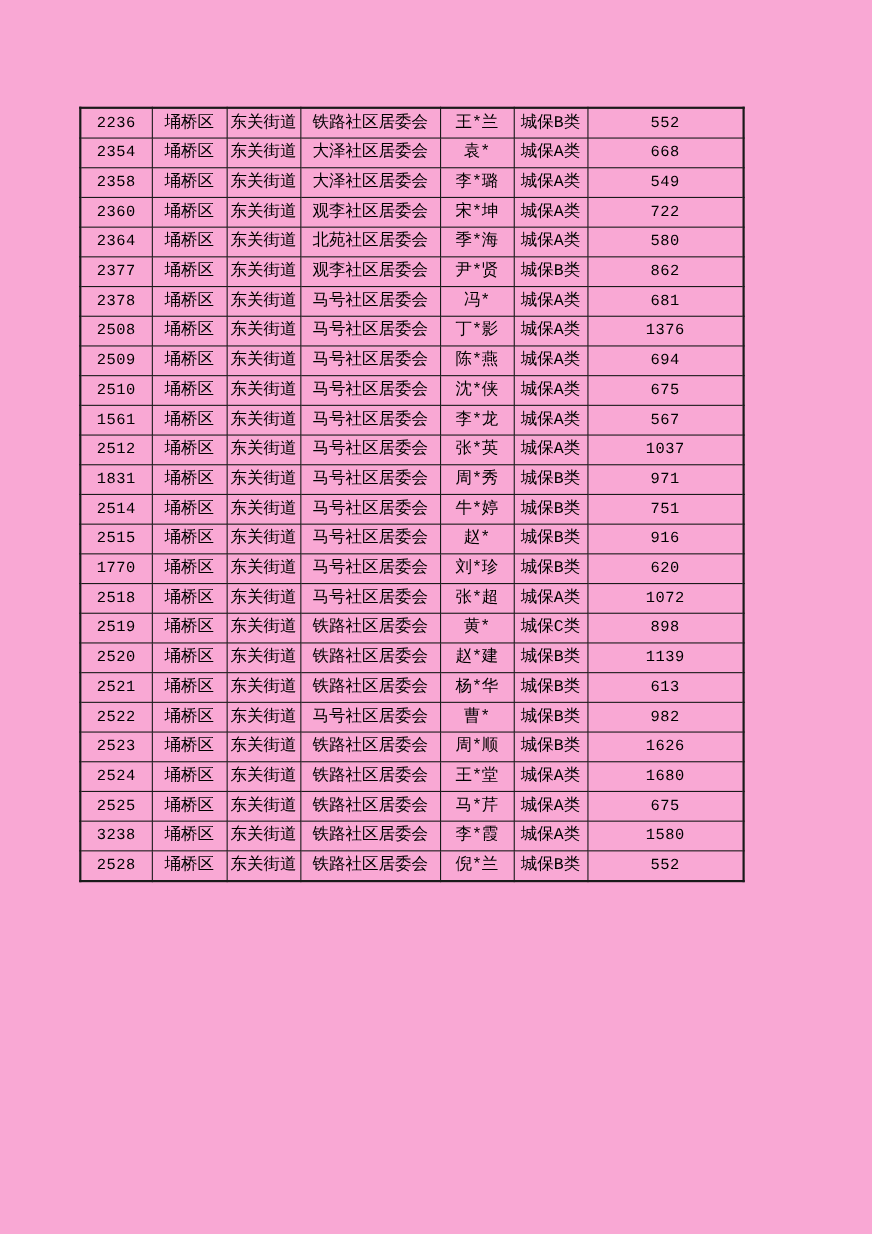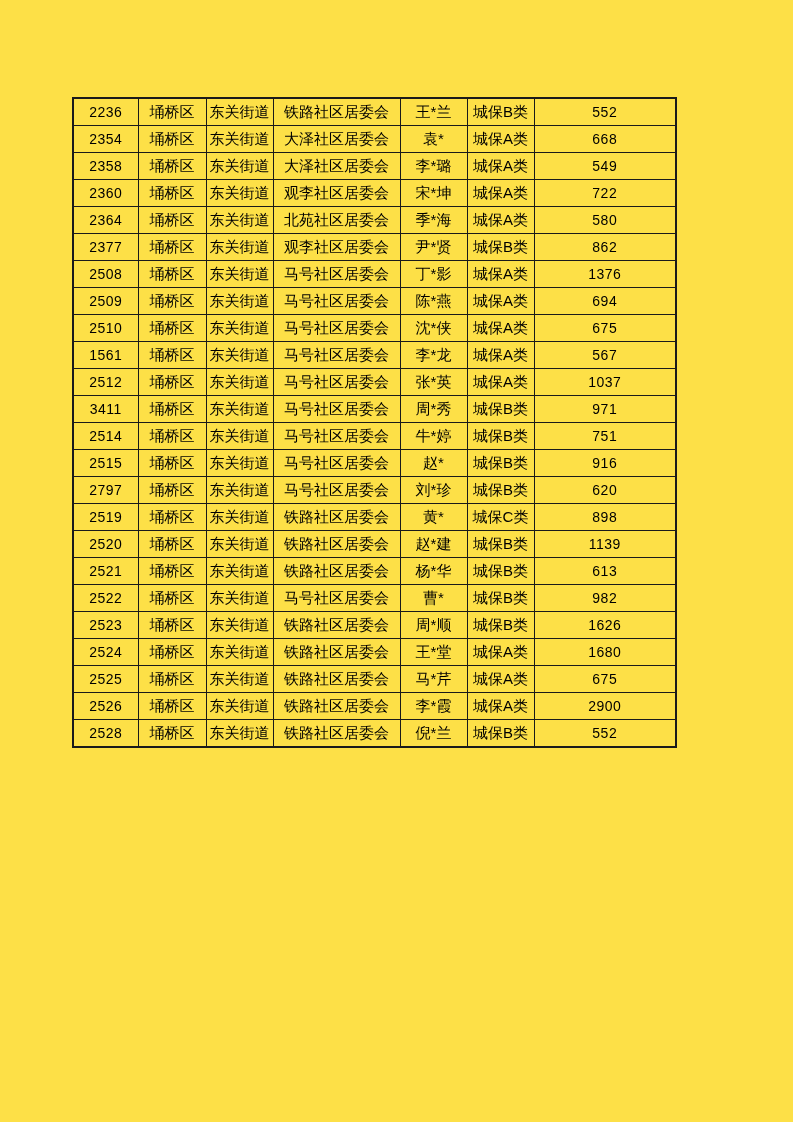--- a/index.html
+++ b/index.html
@@ -4,23 +4,23 @@
 <style>
   html, body {
     margin: 0;
     padding: 0;
     background: #ffffff;
   }
   .page {
     position: relative;
     width: 793px;
     height: 1122px;
-    background: #fde047;
+    background: #f9a8d4;
     overflow: hidden;
-    font-family: Liberation Sans, sans-serif;
+    font-family: Liberation Mono, monospace;
     color: #000000;
   }
   table.data-table {
     position: absolute;
     left: 72px;
     top: 97px;
     width: 603px;
     border-collapse: collapse;
     table-layout: fixed;
     border: 2px solid #1a1a1a;
@@ -104,20 +104,29 @@
         <tr>
           <td class="num">2377</td>
           <td>埇桥区</td>
           <td>东关街道</td>
           <td>观李社区居委会</td>
           <td>尹*贤</td>
           <td>城保B类</td>
           <td class="num">862</td>
         </tr>
         <tr>
+          <td class="num">2378</td>
+          <td>埇桥区</td>
+          <td>东关街道</td>
+          <td>马号社区居委会</td>
+          <td>冯*</td>
+          <td>城保A类</td>
+          <td class="num">681</td>
+        </tr>
+        <tr>
           <td class="num">2508</td>
           <td>埇桥区</td>
           <td>东关街道</td>
           <td>马号社区居委会</td>
           <td>丁*影</td>
           <td>城保A类</td>
           <td class="num">1376</td>
         </tr>
         <tr>
           <td class="num">2509</td>
@@ -149,21 +158,21 @@
         <tr>
           <td class="num">2512</td>
           <td>埇桥区</td>
           <td>东关街道</td>
           <td>马号社区居委会</td>
           <td>张*英</td>
           <td>城保A类</td>
           <td class="num">1037</td>
         </tr>
         <tr>
-          <td class="num">3411</td>
+          <td class="num">1831</td>
           <td>埇桥区</td>
           <td>东关街道</td>
           <td>马号社区居委会</td>
           <td>周*秀</td>
           <td>城保B类</td>
           <td class="num">971</td>
         </tr>
         <tr>
           <td class="num">2514</td>
           <td>埇桥区</td>
@@ -176,27 +185,36 @@
         <tr>
           <td class="num">2515</td>
           <td>埇桥区</td>
           <td>东关街道</td>
           <td>马号社区居委会</td>
           <td>赵*</td>
           <td>城保B类</td>
           <td class="num">916</td>
         </tr>
         <tr>
-          <td class="num">2797</td>
+          <td class="num">1770</td>
           <td>埇桥区</td>
           <td>东关街道</td>
           <td>马号社区居委会</td>
           <td>刘*珍</td>
           <td>城保B类</td>
           <td class="num">620</td>
+        </tr>
+        <tr>
+          <td class="num">2518</td>
+          <td>埇桥区</td>
+          <td>东关街道</td>
+          <td>马号社区居委会</td>
+          <td>张*超</td>
+          <td>城保A类</td>
+          <td class="num">1072</td>
         </tr>
         <tr>
           <td class="num">2519</td>
           <td>埇桥区</td>
           <td>东关街道</td>
           <td>铁路社区居委会</td>
           <td>黄*</td>
           <td>城保C类</td>
           <td class="num">898</td>
         </tr>
@@ -248,27 +266,27 @@
         <tr>
           <td class="num">2525</td>
           <td>埇桥区</td>
           <td>东关街道</td>
           <td>铁路社区居委会</td>
           <td>马*芹</td>
           <td>城保A类</td>
           <td class="num">675</td>
         </tr>
         <tr>
-          <td class="num">2526</td>
+          <td class="num">3238</td>
           <td>埇桥区</td>
           <td>东关街道</td>
           <td>铁路社区居委会</td>
           <td>李*霞</td>
           <td>城保A类</td>
-          <td class="num">2900</td>
+          <td class="num">1580</td>
         </tr>
         <tr>
           <td class="num">2528</td>
           <td>埇桥区</td>
           <td>东关街道</td>
           <td>铁路社区居委会</td>
           <td>倪*兰</td>
           <td>城保B类</td>
           <td class="num">552</td>
         </tr>

